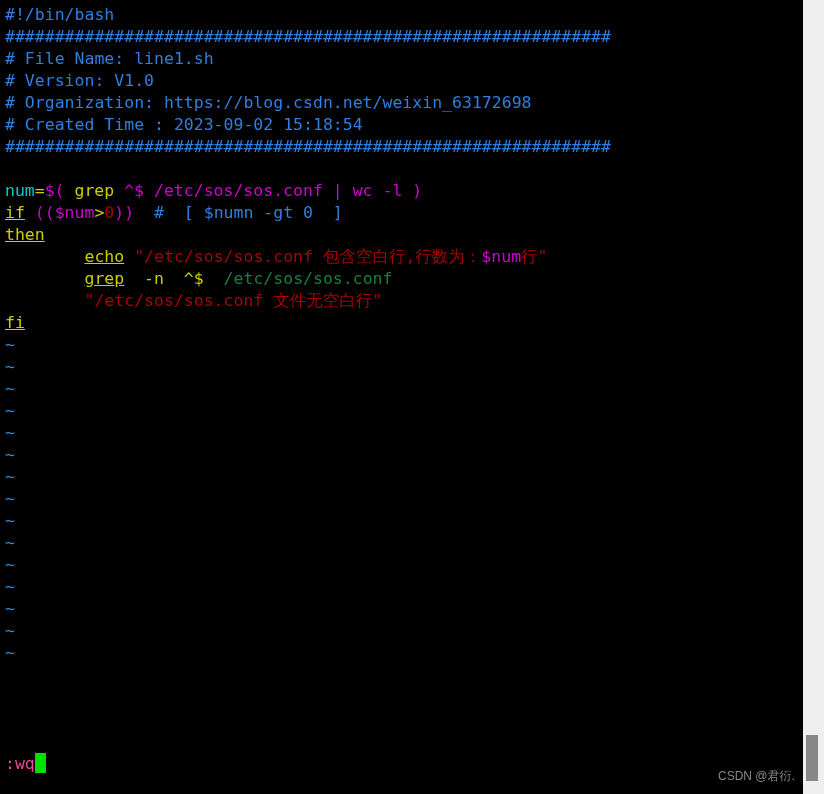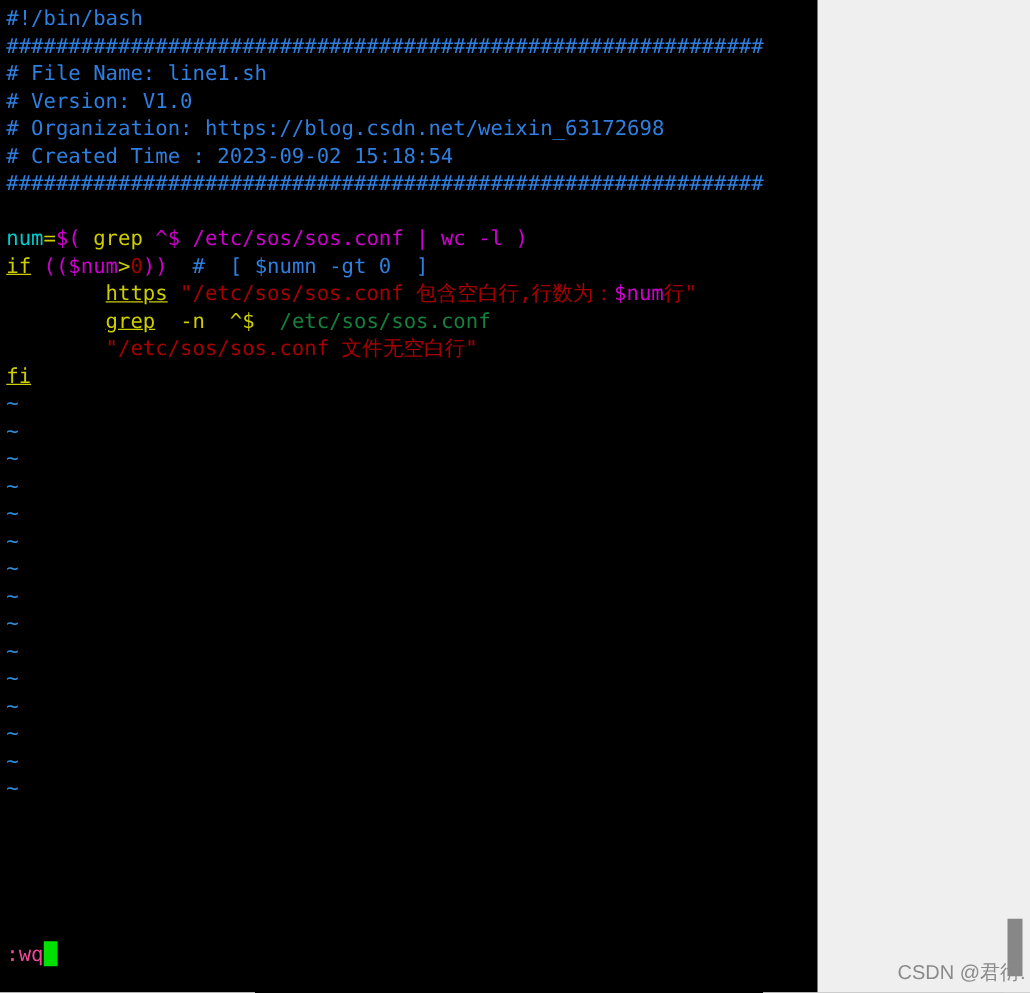--- a/index.html
+++ b/index.html
@@ -12,21 +12,21 @@
     width: 824px;
     height: 794px;
     overflow: hidden;
     background: #efefef;
     font-family: "DejaVu Sans Mono", "Liberation Mono", monospace;
   }
   #terminal {
     position: absolute;
     left: 0;
     top: 0;
-    width: 654px;
+    width: 803px;
     height: 794px;
     background: #000000;
     overflow: hidden;
   }
   #buffer {
     position: absolute;
     left: 5px;
     top: 4px;
     width: 798px;
   }
@@ -40,21 +40,21 @@
   .tilde-line {
     height: 22px;
     line-height: 22px;
     font-size: 16.5px;
     white-space: pre;
     color: #2f8fdd;
   }
   
   .c-comment   { color: #2f7fe0; }
   .c-keyword   { color: #cdcd00; text-decoration: underline; }
-  .c-identifier{ color: #00cdcd; }
+  .c-identifier{ color: #00cdcd; font-family: Liberation Mono, monospace; }
   .c-operator  { color: #cdcd00; }
   .c-special   { color: #cd00cd; }
   .c-string    { color: #a80000; }
   .c-constant  { color: #a80000; }
   .c-plain     { color: #15803d; }
   .c-yellow    { color: #cdcd00; }
 
   #cmdline {
     position: absolute;
     left: 5px;
@@ -86,21 +86,21 @@
     top: 735px;
     width: 12px;
     height: 46px;
     background: #878787;
   }
   #watermark {
     position: absolute;
     left: 718px;
     top: 768px;
     font-family: "Liberation Sans", sans-serif;
-    font-size: 16px;
+    font-size: 12px;
     color: #8a8a8a;
     white-space: pre;
   }
 </style>
 </head>
 <body>
 
 <div id="screen">
 
   <div id="terminal">
@@ -123,22 +123,23 @@
 
 
       <div class="line"><span class="c-comment">#############################################################</span></div>
 
       <div class="line"> </div>
 
       <div class="line"><span class="c-identifier">num</span><span class="c-operator">=</span><span class="c-special">$( </span><span class="c-yellow">grep</span><span class="c-special"> ^$ </span><span class="c-special">/etc/sos/sos.conf | wc -l </span><span class="c-special">)</span></div>
 
       <div class="line"><span class="c-keyword">if</span><span class="c-special"> (($num</span><span class="c-operator">&gt;</span><span class="c-constant">0</span><span class="c-special">))</span><span class="c-comment">  #  [ $numn -gt 0  ]</span></div>
 
+      <div class="line"><span class="c-keyword">then</span></div>
 
-      <div class="line"><span class="c-plain">        </span><span class="c-keyword">https</span><span class="c-plain"> </span><span class="c-string">"/etc/sos/sos.conf 包含空白行,行数为：</span><span class="c-special">$num</span><span class="c-string">行"</span></div>
+      <div class="line"><span class="c-plain">        </span><span class="c-keyword">echo</span><span class="c-plain"> </span><span class="c-string">"/etc/sos/sos.conf 包含空白行,行数为：</span><span class="c-special">$num</span><span class="c-string">行"</span></div>
 
       <div class="line"><span class="c-plain">        </span><span class="c-keyword">grep</span><span class="c-yellow">  -n</span><span class="c-yellow">  ^$</span><span class="c-plain">  /etc/sos/sos.conf</span></div>
 
 
       <div class="line"><span class="c-plain">        </span><span class="c-string">"/etc/sos/sos.conf 文件无空白行"</span></div>
 
       <div class="line"><span class="c-keyword">fi</span></div>
 
       <div id="empty-lines">
           <div class="tilde-line">~</div>

